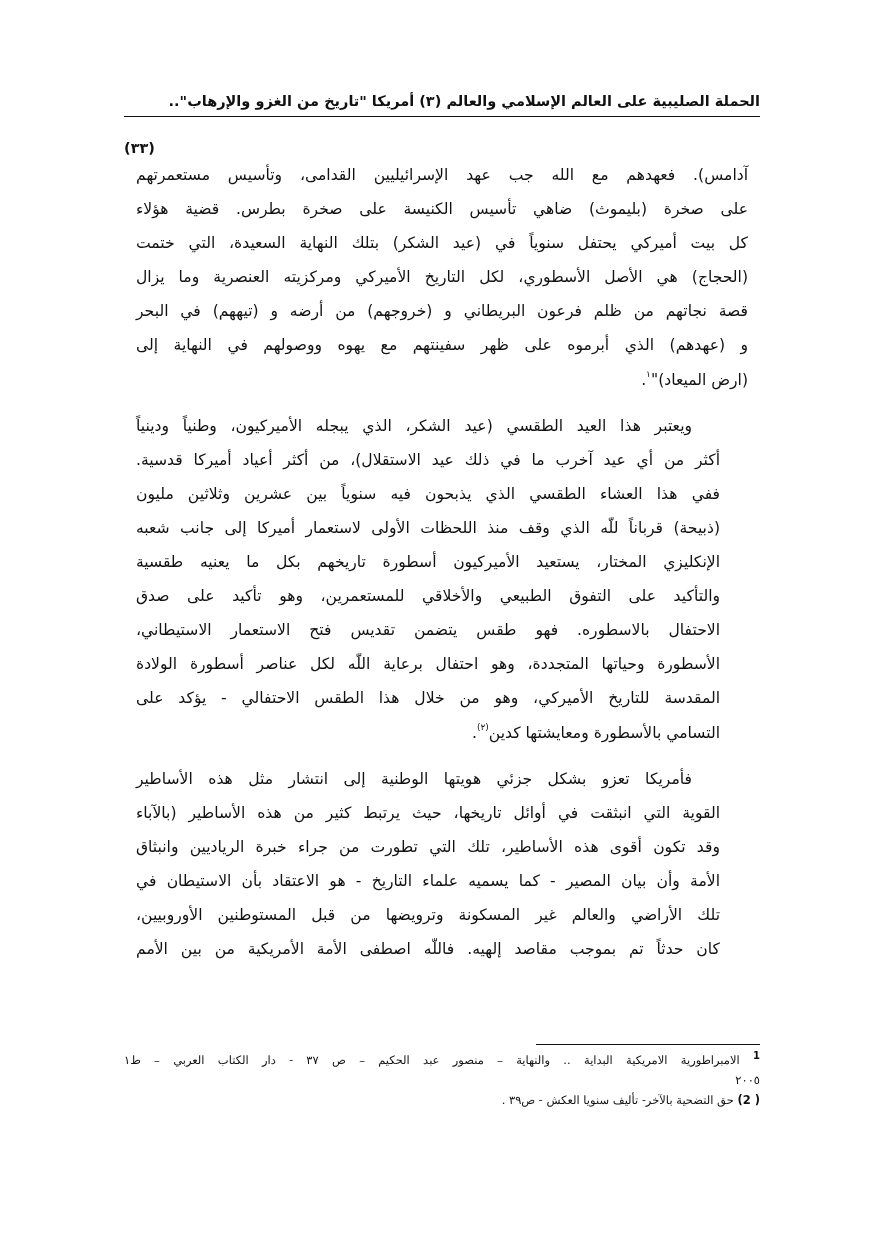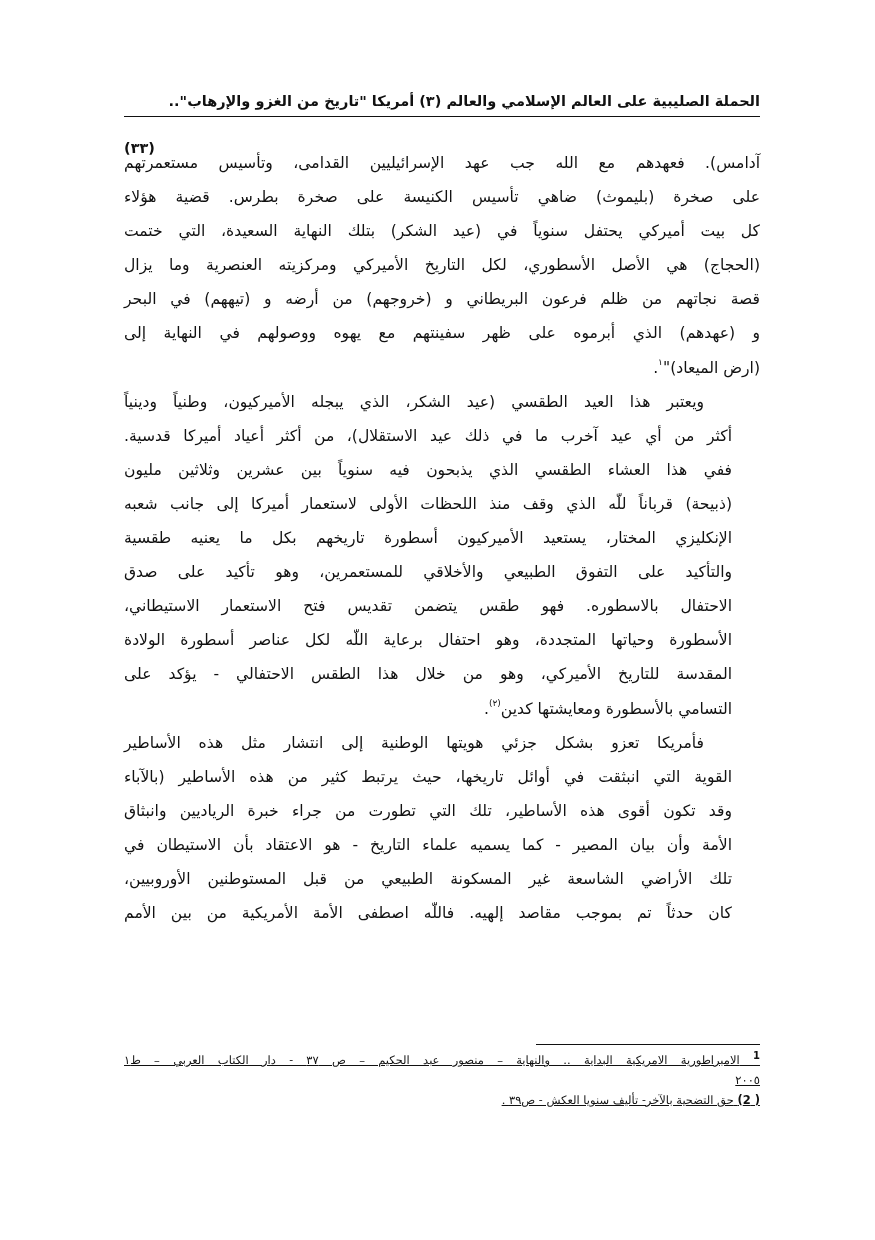--- a/index.html
+++ b/index.html
@@ -48,21 +48,21 @@
       top: 146px;
       left: 0;
       right: 0;
       font-family: "DejaVu Sans", sans-serif;
       font-size: 15.6px;
       line-height: 34.1px;
       text-align: justify;
       text-align-last: right;
     }
     .body-text p {
-      margin: 0;
+      margin: 12px;
     }
     .body-text p.indent {
       text-indent: 28px;
     }
     .body-text .line {
       display: block;
       text-align: justify;
       text-align-last: justify;
       white-space: nowrap;
     }
@@ -92,21 +92,20 @@
     }
     .footnotes .fn {
       margin: 0;
       text-align: right;
     }
     .footnotes .fn-line {
       display: block;
       white-space: nowrap;
       text-align: justify;
       text-align-last: justify;
-      text-decoration: underline;
     }
     .footnotes .fn-line.last {
       text-align-last: right;
     }
     .footnotes .fn-marker {
       font-family: "DejaVu Sans", sans-serif;
       font-weight: bold;
       font-size: 10px;
       vertical-align: 5px;
       line-height: 0;
@@ -149,21 +148,21 @@
       <span class="line">الأسطورة وحياتها المتجددة، وهو احتفال برعاية اللّه لكل عناصر أسطورة الولادة</span>
       <span class="line">المقدسة للتاريخ الأميركي، وهو من خلال هذا الطقس الاحتفالي - يؤكد على</span>
       <span class="line last"><span>التسامي بالأسطورة ومعايشتها كدين</span><sup>(٢)</sup><span>.</span></span>
     </p>
 
     <p class="indent">
       <span class="line" style="padding-right:28px">فأمريكا تعزو بشكل جزئي هويتها الوطنية إلى انتشار مثل هذه الأساطير</span>
       <span class="line">القوية التي انبثقت في أوائل تاريخها، حيث يرتبط كثير من هذه الأساطير (بالآباء</span>
       <span class="line">وقد تكون أقوى هذه الأساطير، تلك التي تطورت من جراء خبرة الرياديين وانبثاق</span>
       <span class="line">الأمة وأن بيان المصير - كما يسميه علماء التاريخ - هو الاعتقاد بأن الاستيطان في</span>
-      <span class="line">تلك الأراضي الشاسعة غير المسكونة الطبيعي من قبل المستوطنين الأوروبيين،</span>
+      <span class="line">تلك الأراضي والعالم غير المسكونة وترويضها من قبل المستوطنين الأوروبيين،</span>
       <span class="line">كان حدثاً تم بموجب مقاصد إلهيه. فاللّه اصطفى الأمة الأمريكية من بين الأمم</span>
     </p>
 
   </div>
 
   <div class="footnote-sep"></div>
 
   <div class="footnotes">
     <div class="fn">
       <span class="fn-line"><span class="fn-marker">1</span> <span>الامبراطورية الامريكية البداية .. والنهاية – منصور عبد الحكيم – ص ٣٧ - دار الكتاب العربي – ط١</span></span>

